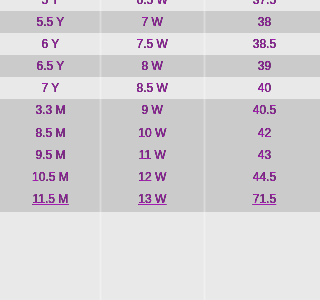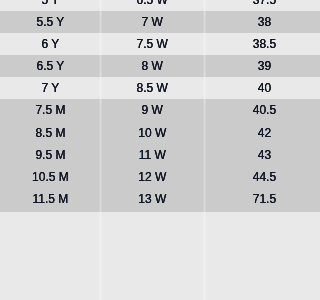--- a/index.html
+++ b/index.html
@@ -4,25 +4,25 @@
 <style>
   html,body{margin:0;padding:0;}
   body{width:300px;height:300px;overflow:hidden;background:#e9e9e9;
        font-family:"Liberation Sans", sans-serif;}
 
   #table-wrap{position:absolute;left:0;top:-11.1px;width:300px;
               will-change:transform;z-index:1;}
   #size-table{width:300px;border-collapse:collapse;table-layout:fixed;}
   #size-table tr{height:22.09px;}
   #size-table td{box-sizing:border-box;text-align:center;padding:0;
-                 font-size:12px;line-height:22.09px;color:#0f172a;
+                 font-size:12px;line-height:22.09px;color:#a21caf;
                  white-space:nowrap;
                  text-shadow:0 0 0.5px #232323, 0 0 0.5px #232323;}
   #size-table tr:last-child{height:24px;}
-  #size-table tr:last-child td{vertical-align:top;line-height:22.09px;}
+  #size-table tr:last-child td{vertical-align:top;line-height:22.09px;text-decoration:underline;}
 
   .row-shade-a td{background:#e9e9e9;}
   .row-shade-b td{background:#cbcbcb;}
 
   .col-us{width:100.2px;padding-left:0.7px !important;}
   .col-womens{width:105.3px;padding-right:1.2px !important;}
   .col-eu{width:117px;padding-left:0.8px !important;}
 
   .divider{position:absolute;top:0;width:3px;height:300px;z-index:5;
            pointer-events:none;
@@ -61,21 +61,21 @@
           <td class="col-us">6.5 Y</td>
           <td class="col-womens">8 W</td>
           <td class="col-eu">39</td>
         </tr>
         <tr class="row-shade-a">
           <td class="col-us">7 Y</td>
           <td class="col-womens">8.5 W</td>
           <td class="col-eu">40</td>
         </tr>
         <tr class="row-shade-b">
-          <td class="col-us">7.5 M</td>
+          <td class="col-us">3.3 M</td>
           <td class="col-womens">9 W</td>
           <td class="col-eu">40.5</td>
         </tr>
         <tr class="row-shade-b">
           <td class="col-us">8.5 M</td>
           <td class="col-womens">10 W</td>
           <td class="col-eu">42</td>
         </tr>
         <tr class="row-shade-b">
           <td class="col-us">9.5 M</td>

